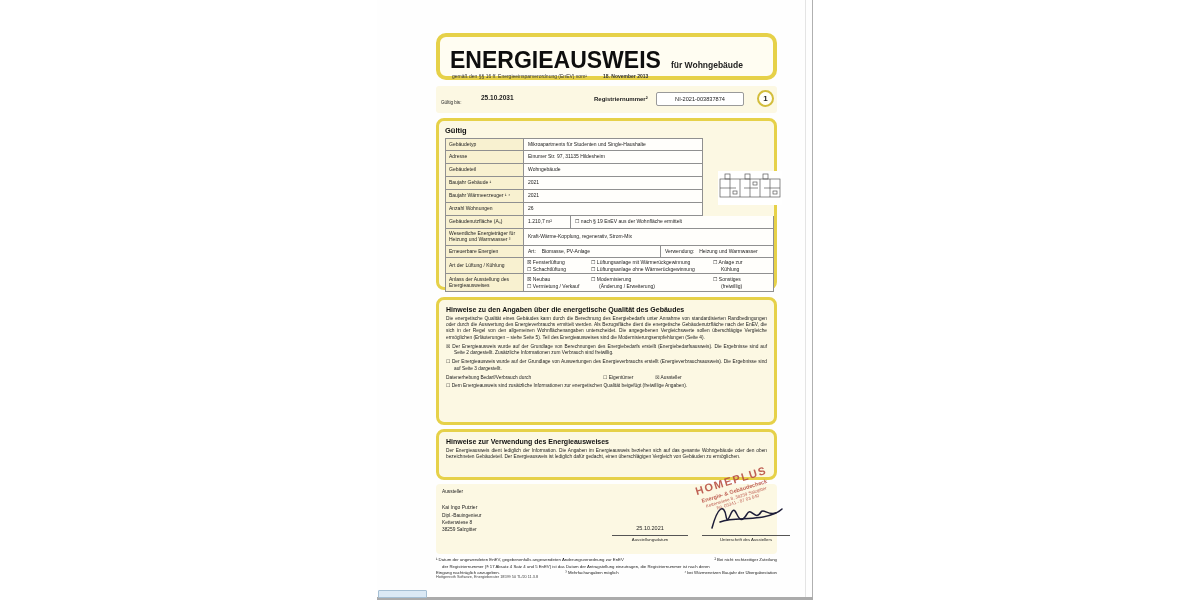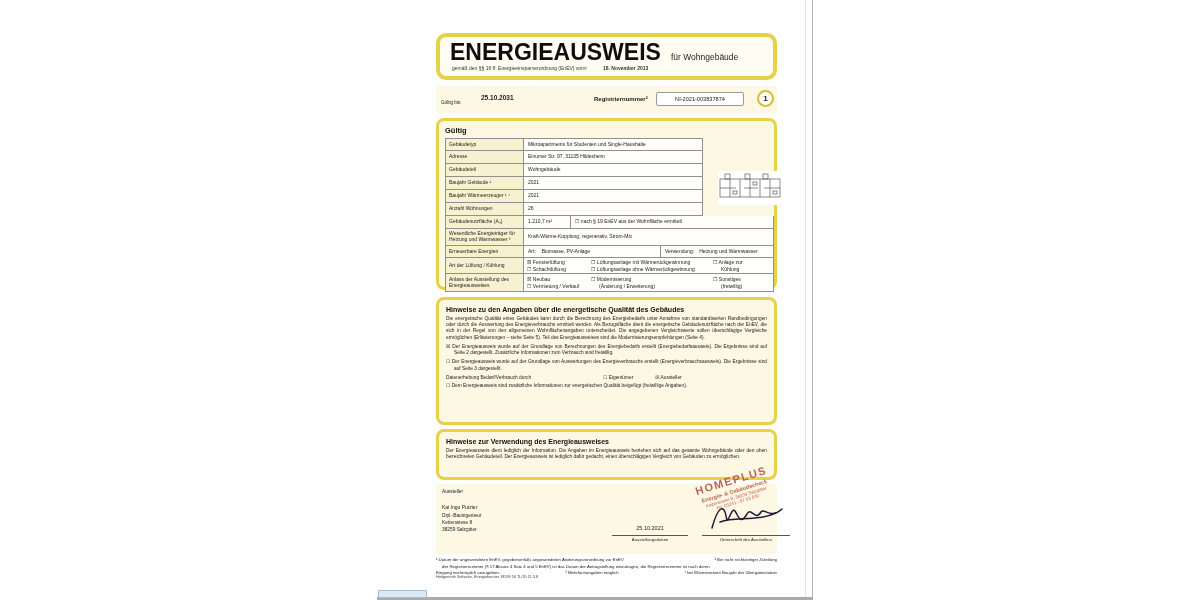--- a/index.html
+++ b/index.html
@@ -14,24 +14,24 @@
   html,body{margin:0;padding:0;}
   body{width:1200px;height:600px;background:#ffffff;position:relative;overflow:hidden;
        font-family:"Liberation Sans",sans-serif;color:var(--ink);}
 
   .page{position:absolute;left:377px;top:0;width:436px;height:600px;background:#fefefe;
         border-right:1px solid #b0b0b0;}
   .edge2{position:absolute;right:6px;top:0;bottom:0;width:1px;background:#e4e4e4;}
 
   
   .title-box{position:absolute;left:59px;top:33px;width:341px;height:47px;
-             border:4px solid var(--yellow);border-radius:10px;background:#fffdf2;padding:2px 10px;}
+             border:4px solid var(--yellow);border-radius:10px;background:#fffdf2;padding:10px 10px;}
   .title-row{display:flex;align-items:baseline;gap:10px;}
   .big-title{font-size:23px;font-weight:bold;color:#0e0e0e;}
-  .sub-title{font-size:8.5px;font-weight:normal;margin-top:6px;}
+  .sub-title{font-size:8.5px;font-weight:bold;margin-top:6px;}
   .law-row{display:flex;gap:16px;font-size:5px;margin-top:-1px;padding-left:2px;color:#333;}
   .law-date{font-weight:bold;}
 
   
   .validity-band{position:absolute;left:59px;top:86px;width:341px;height:27px;background:var(--cream);border-radius:3px;}
   .v-label{position:absolute;left:5px;top:14px;font-size:4.6px;}
   .v-date{position:absolute;left:45px;top:8px;font-size:6.5px;font-weight:bold;}
   .reg-label{position:absolute;left:158px;top:10px;font-size:6px;font-weight:bold;}
   .reg-value{position:absolute;left:220px;top:6px;width:88px;height:14px;background:#fff;
              border:1px solid #9a9a9a;border-radius:2px;font-size:5.6px;

